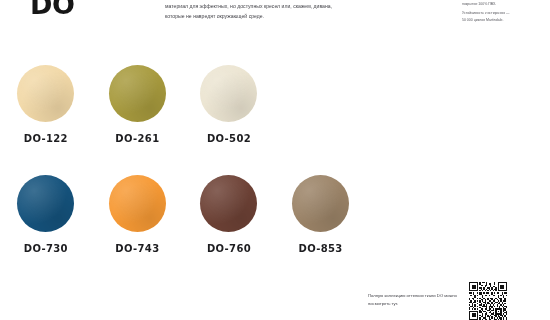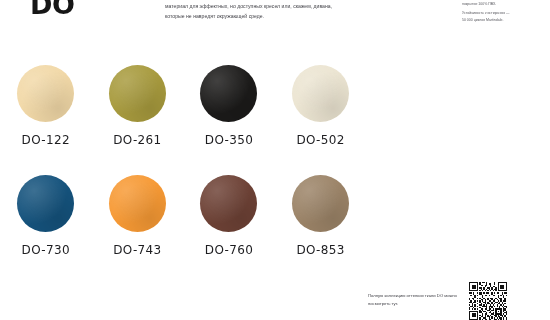--- a/index.html
+++ b/index.html
@@ -89,22 +89,22 @@
     position: absolute;
     inset: 0;
     border-radius: 50%;
     background-image:
       radial-gradient(circle at 30% 28%, rgba(255,255,255,0.17), rgba(255,255,255,0) 58%),
       radial-gradient(circle at 72% 76%, rgba(0,0,0,0.11), rgba(0,0,0,0) 62%);
     pointer-events: none;
   }
   .swatch-label {
     margin-top: 11px;
-    font-size: 12px;
-    font-weight: 400;
+    font-size: 10px;
+    font-weight: 700;
     letter-spacing: 0.35px;
     color: #1d1d20;
     font-family: "DejaVu Sans", sans-serif;
   }
 
   
   #footer {
     position: absolute;
     left: 0;
     top: 282px;
@@ -151,24 +151,20 @@
 <div id="swatch-grid">
 
   <div class="swatch-row">
     <div class="swatch-cell">
       <div class="swatch-disc" style="background-color: rgb(242, 217, 168);"></div>
       <div class="swatch-label">DO-122</div>
     </div>
     <div class="swatch-cell">
       <div class="swatch-disc" style="background-color: rgb(168, 155, 62);"></div>
       <div class="swatch-label">DO-261</div>
-    </div>
-    <div class="swatch-cell">
-      <div class="swatch-disc" style="background-color: rgb(28, 27, 26);"></div>
-      <div class="swatch-label">DO-350</div>
     </div>
     <div class="swatch-cell">
       <div class="swatch-disc" style="background-color: rgb(236, 229, 210);"></div>
       <div class="swatch-label">DO-502</div>
     </div>
   </div>
 
   <div class="swatch-row">
     <div class="swatch-cell">
       <div class="swatch-disc" style="background-color: rgb(21, 83, 125);"></div>

